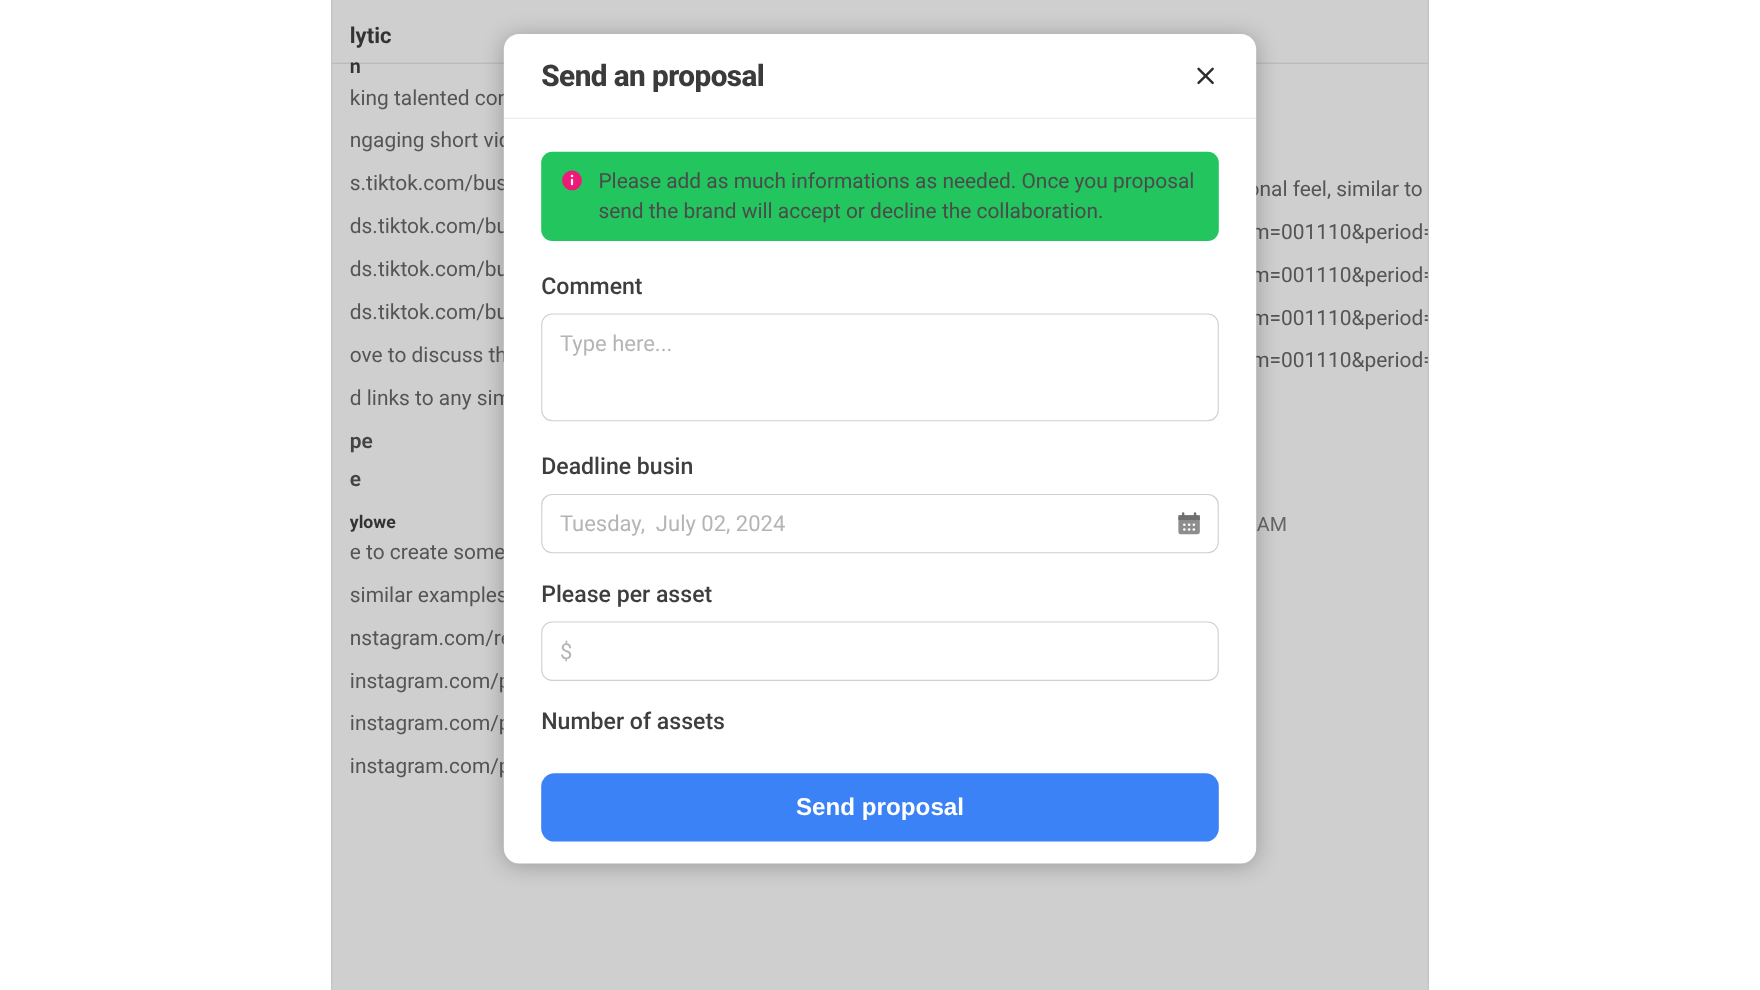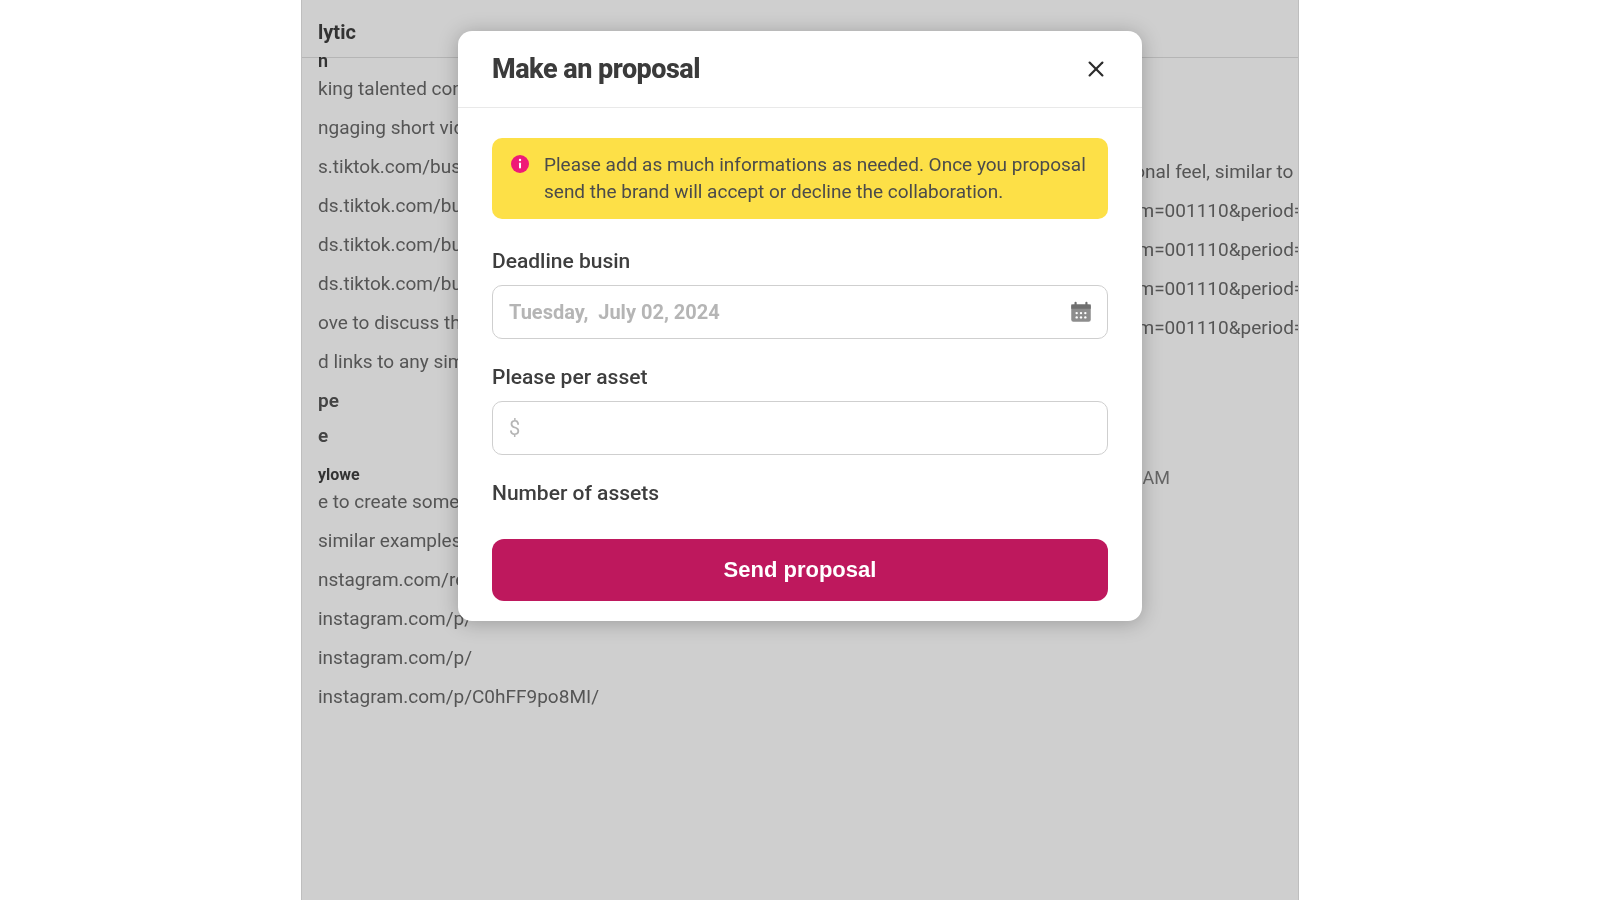--- a/index.html
+++ b/index.html
@@ -101,21 +101,21 @@
   width: 24px; height: 24px;
   display: flex;
   align-items: center;
   justify-content: center;
 }
 .close-icon svg { width: 22px; height: 22px; }
 .modal-body {
   padding: 30px 34px 20px;
 }
 .info-banner {
-  background: #fde047;
+  background: #22c55e;
   border-radius: 10px;
   padding: 14px 18px;
   display: flex;
   gap: 14px;
   align-items: flex-start;
   margin-bottom: 30px;
 }
 .info-icon {
   flex-shrink: 0;
   width: 20px; height: 20px;
@@ -144,32 +144,32 @@
   background: #fff;
 }
 .textarea {
   height: 98px;
   resize: none;
 }
 .input::placeholder, .textarea::placeholder {
   color: #b5b5b5;
 }
 .date-wrap { position: relative; }
-.date-wrap .input { padding-right: 32px; color: #b5b5b5; font-weight: bold; }
+.date-wrap .input { padding-right: 32px; color: #b5b5b5; }
 .calendar-icon {
   position: absolute;
   right: 14px;
   top: 50%;
   transform: translateY(-50%);
   width: 26px; height: 26px;
   color: #8d8d8d;
 }
 .submit-btn {
   width: 100%;
-  background: #be185d;
+  background: #3b82f6;
   color: #fff;
   border: none;
   border-radius: 12px;
   padding: 18px 15px;
   font-size: 22px;
   font-weight: 600;
   cursor: pointer;
   margin-top: 22px;
 }
 </style>
@@ -209,41 +209,45 @@
       <div class="right-frag">&amp;from=001110&amp;period=30</div>
       <div class="right-frag">&amp;from=001110&amp;period=3</div>
       <div class="right-frag">&amp;from=001110&amp;period=30</div>
     </div>
   </div>
 </div>
 
 <div class="overlay">
   <div class="modal">
     <div class="modal-header">
-      <div class="modal-title">Make an proposal</div>
+      <div class="modal-title">Send an proposal</div>
       <div class="close-icon">
         <svg viewBox="0 0 24 24" fill="none" stroke="#2c2c2c" stroke-width="2.4" stroke-linecap="round">
           <line x1="5" y1="5" x2="19" y2="19"></line>
             <line x1="19" y1="5" x2="5" y2="19"></line>
         </svg>
       </div>
     </div>
     <div class="modal-body">
 
       <div class="info-banner">
         <div class="info-icon">
           <svg viewBox="0 0 20 20">
             <circle cx="10" cy="10" r="9" fill="#ef1a77"></circle>
             <rect x="9" y="8.5" width="2" height="6" rx="1" fill="#fff"></rect>
             <circle cx="10" cy="6" r="1.2" fill="#fff"></circle>
           </svg>
         </div>
         <div class="info-text">Please add as much informations as needed. Once you proposal send the brand will accept or decline the collaboration.</div>
       </div>
 
+      <div class="field">
+        <div class="field-label">Comment</div>
+        <textarea class="textarea" placeholder="Type here..." style=""></textarea>
+      </div>
 
       <div class="field">
         <div class="field-label">Deadline busin</div>
         <div class="date-wrap">
           <input class="input" type="text" readonly="" value="Tuesday,  July 02, 2024" style="">
           <span class="calendar-icon">
             <svg viewBox="0 0 24 24" fill="#8d8d8d">
               <rect x="3" y="5" width="18" height="16" rx="2" fill="#8d8d8d"></rect>
               <rect x="3" y="5" width="18" height="4" fill="#6f6f6f"></rect>
               <rect x="6" y="2.5" width="2" height="4" rx="1" fill="#6f6f6f"></rect>

